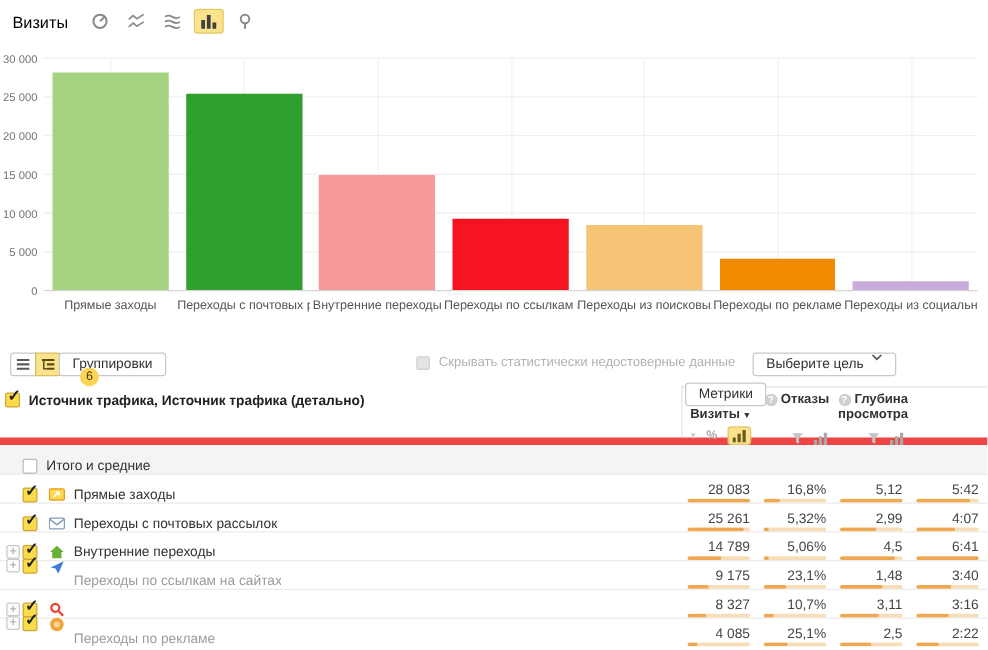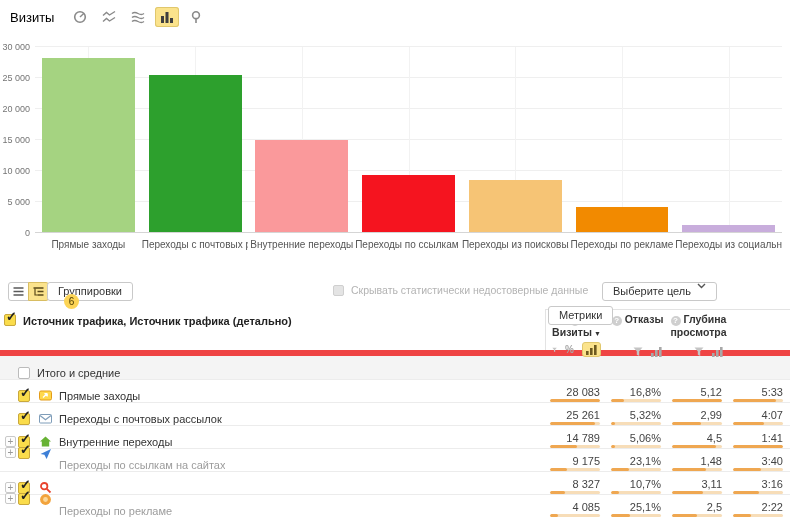--- a/index.html
+++ b/index.html
@@ -287,21 +287,21 @@
             <div class="minifill" style="width: 25%;"></div>
           </div>
         </div>
         <div class="vcell">
           <div class="num">5,12</div>
           <div class="minibar">
             <div class="minifill" style="width: 100%;"></div>
           </div>
         </div>
         <div class="vcell">
-          <div class="num">5:33</div>
+          <div class="num">5:42</div>
           <div class="minibar">
             <div class="minifill" style="width: 85%;"></div>
           </div>
         </div>
       </div>
     </div>
     <div class="trow">
       <div class="tleft">
         <span class="cb checked"></span>
         <span class="srcicon">
@@ -363,21 +363,21 @@
             <div class="minifill" style="width: 8%;"></div>
           </div>
         </div>
         <div class="vcell">
           <div class="num">4,5</div>
           <div class="minibar">
             <div class="minifill" style="width: 88%;"></div>
           </div>
         </div>
         <div class="vcell">
-          <div class="num">1:41</div>
+          <div class="num">6:41</div>
           <div class="minibar">
             <div class="minifill" style="width: 100%;"></div>
           </div>
         </div>
       </div>
     </div>
     <div class="trow">
       <div class="tleft">
         <div class="expander">+</div>
         <span class="cb checked"></span>

